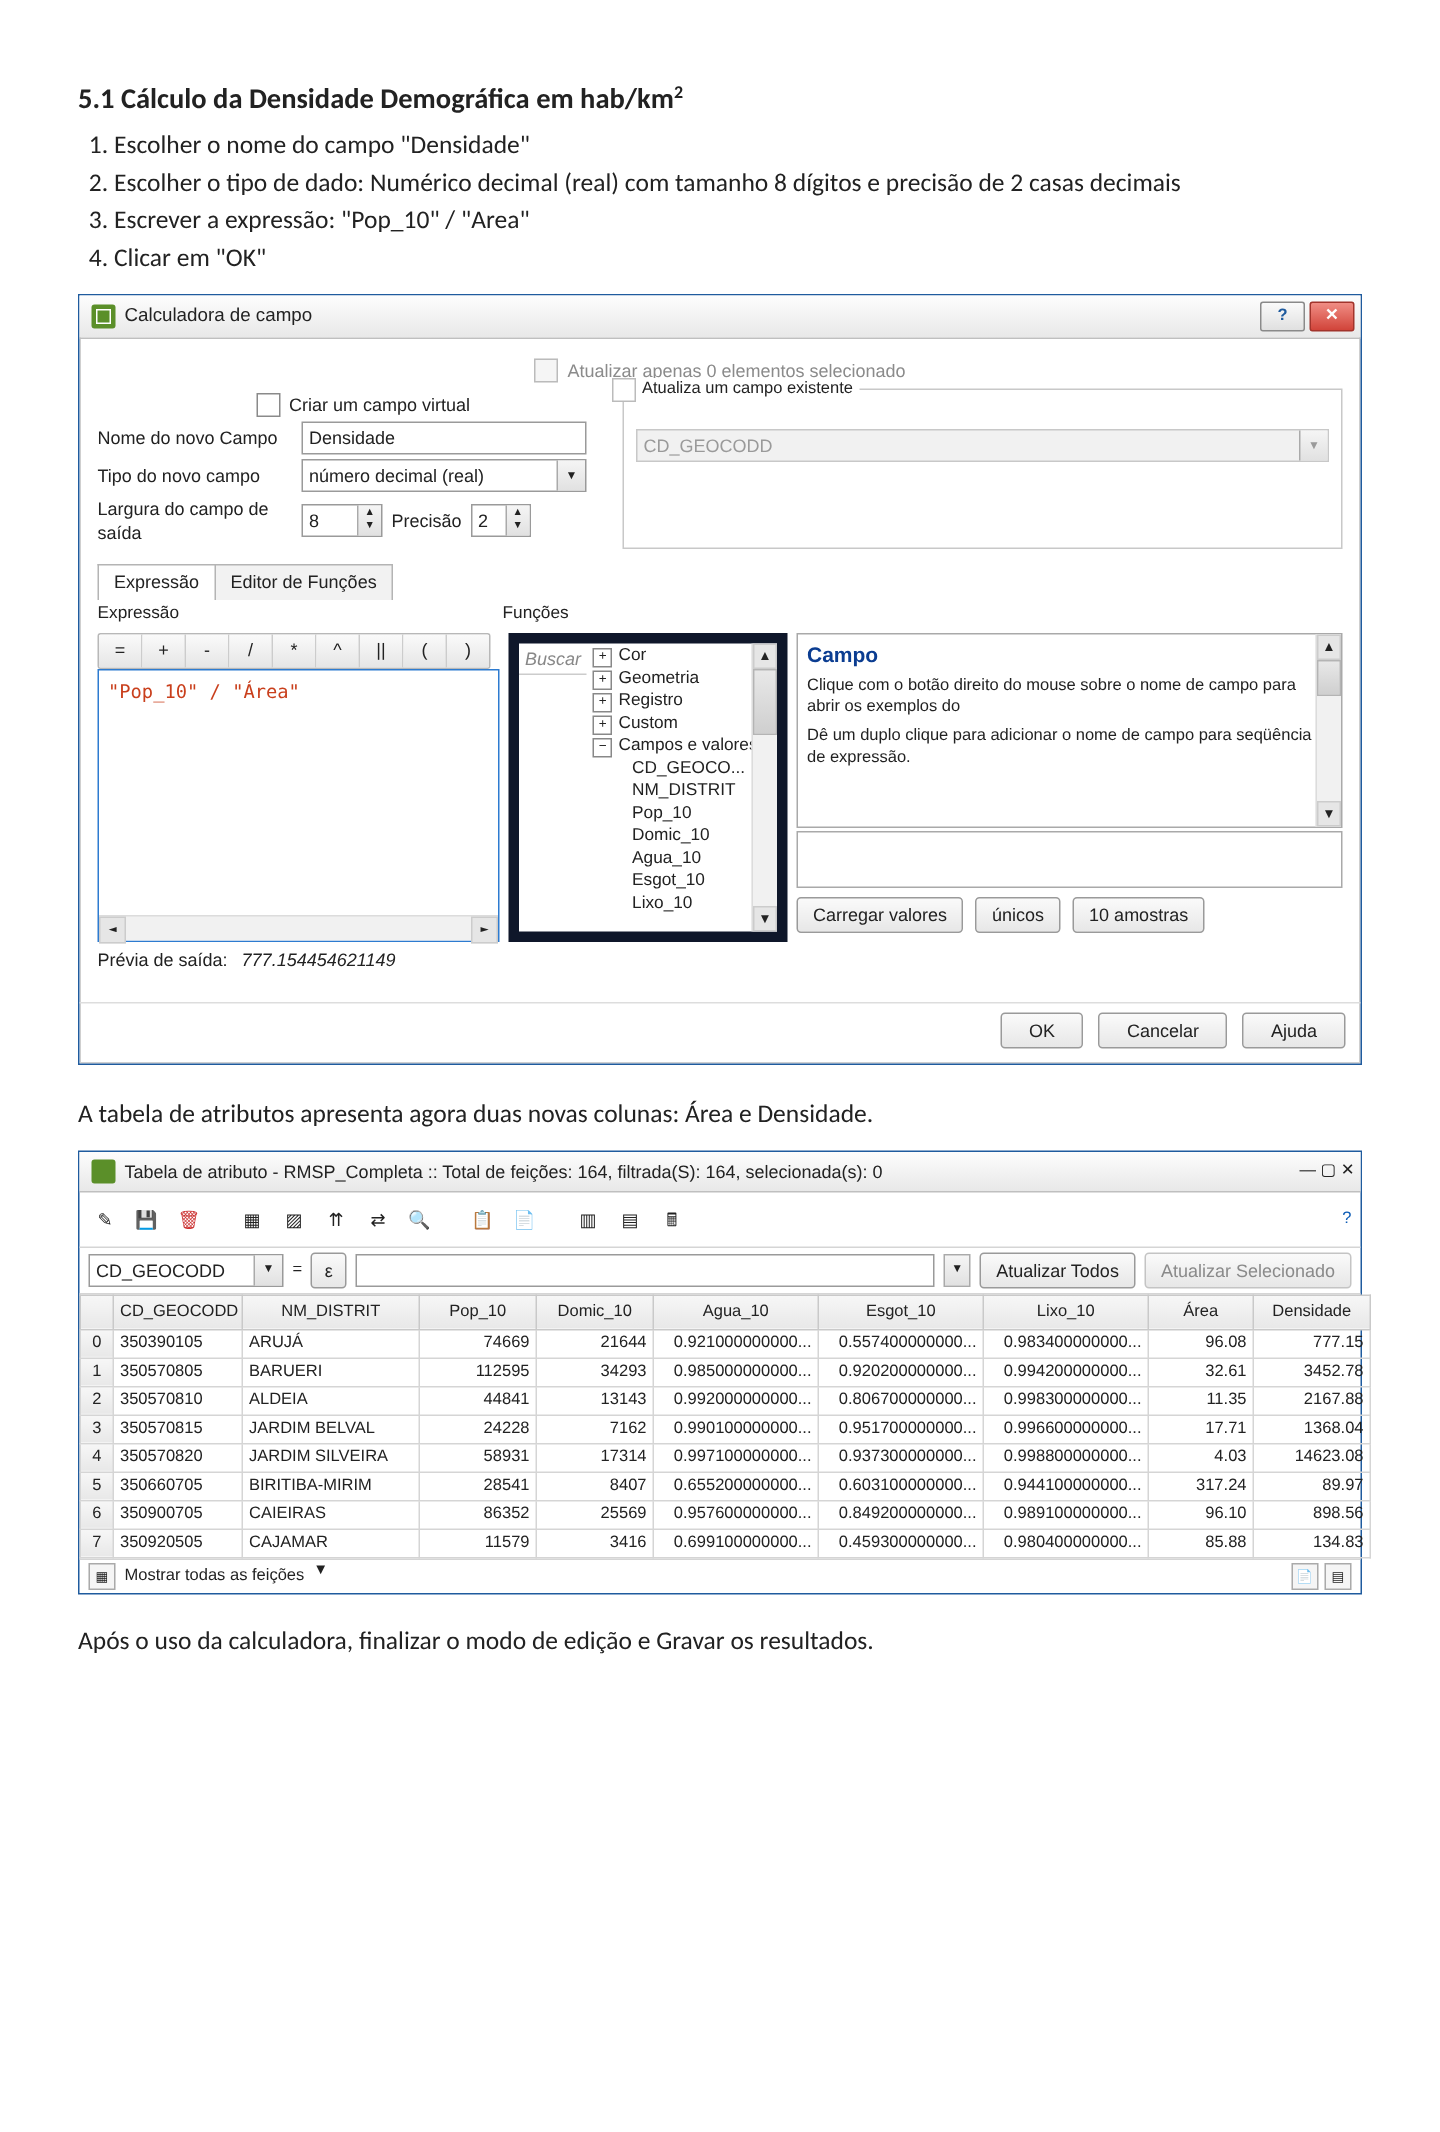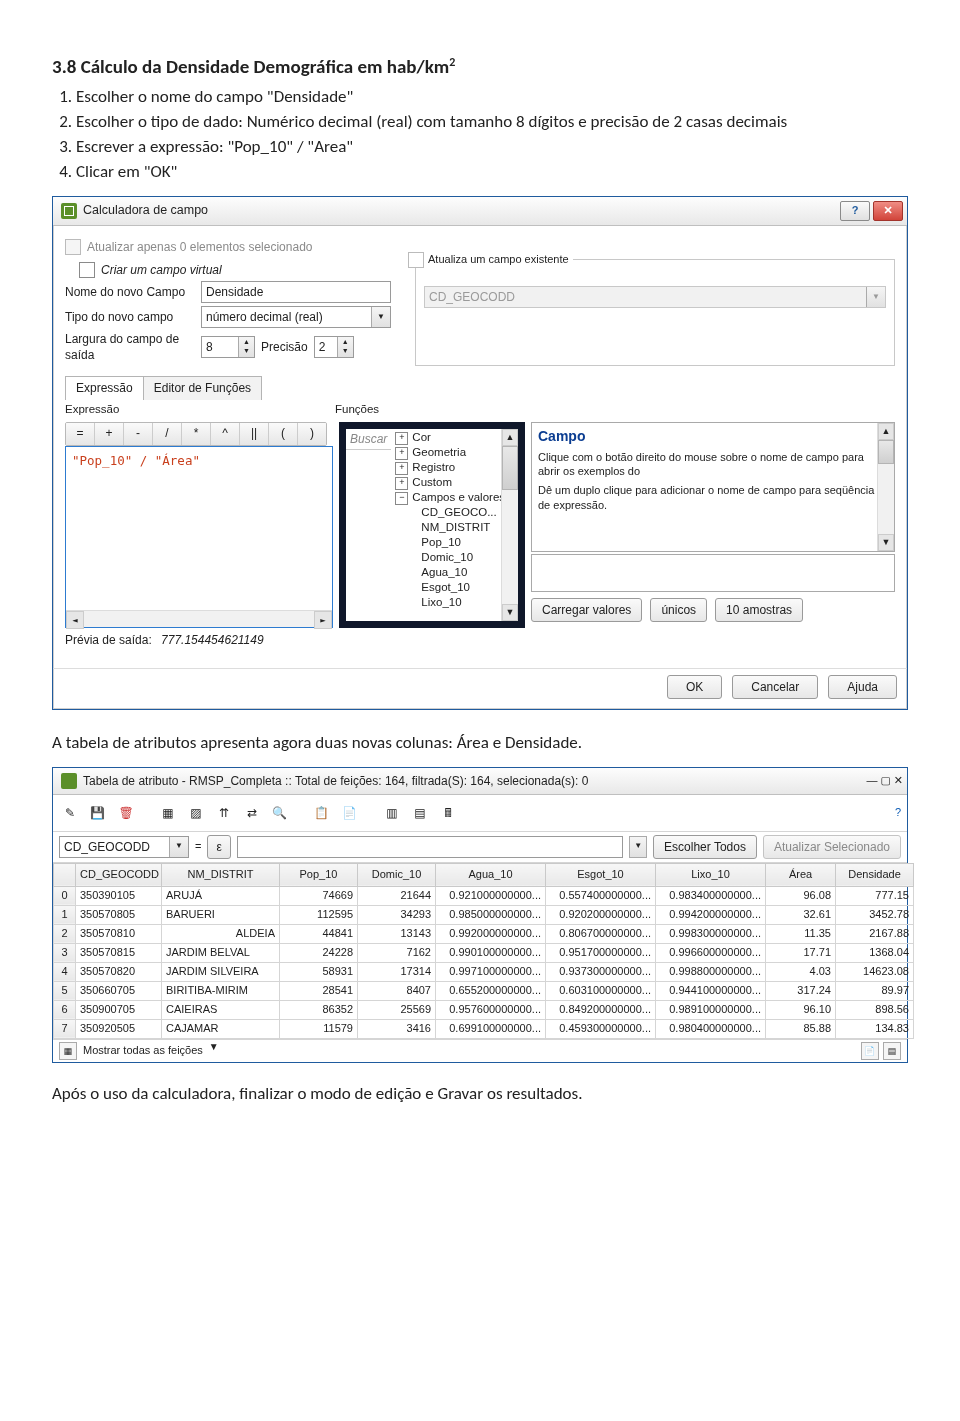--- a/index.html
+++ b/index.html
@@ -14,21 +14,21 @@
   .dialog { border:1px solid #1f5b9e; background:#fff; margin:4px 0 22px 0; box-shadow:0 0 0 1px #cfcfcf inset; font-family:"Segoe UI",Tahoma,sans-serif; font-size:12px; color:#222; }
   .titlebar { background:linear-gradient(#fdfdfd,#e8e8e8); height:28px; display:flex; align-items:center; padding:0 4px 0 8px; border-bottom:1px solid #bfbfbf; }
   .titlebar .ticon { width:16px; height:16px; background:#5b8f29; margin-right:6px; border-radius:2px; position:relative; }
   .titlebar .ticon:before{content:"";position:absolute;left:3px;top:3px;width:10px;height:10px;border:1px solid #fff;box-sizing:border-box;}
   .titlebar .ttitle { flex:1; font-size:12.5px; }
   .titlebar .winbtns { display:flex; gap:3px; }
   .titlebar .winbtn { width:28px; height:18px; border:1px solid #8a8a8a; border-radius:2px; background:linear-gradient(#fafafa,#e0e0e0); font-size:11px; display:flex; align-items:center; justify-content:center; color:#333; }
   .titlebar .winbtn.close { background:linear-gradient(#f08d84,#d1443a); border-color:#a2342c;color:#fff;font-weight:700;}
   .titlebar .winbtn.help { font-weight:700; color:#1f5b9e; }
   .dlg-body { padding:10px 12px; }
-  .dlg-row { display:flex; align-items:center; margin:3px 0; gap:6px; }
+  .dlg-row { display:flex; align-items:center; margin:3px 0; gap:6px;justify-content:center; }
   .cb { width:14px; height:14px; border:1px solid #8a8a8a; background:#fff; display:inline-block; position:relative; }
   .cb.disabled { border-color:#bbb; background:#f5f5f5; }
   .cb.checked:before { content:"✕"; position:absolute; left:0; top:-3px; font-size:14px; font-weight:700;}
   .graytext { color:#8b8b8b; }
   .dlg-cols { display:flex; gap:10px; margin-top:4px; }
   .dlg-left { width:340px; }
   .dlg-right { flex:1; border:1px solid #c8c8c8; position:relative; padding:10px 8px 8px 8px; }
   .grp-label { position:absolute; top:-8px; left:8px; background:#fff; padding:0 4px; font-size:11px; }
   .frow { display:flex; align-items:center; margin:3px 0; gap:6px; }
   .flabel { width:130px; }
@@ -104,21 +104,21 @@
   .status .right{margin-left:auto;display:flex;gap:4px;}
   .closing-text { font-size:17px; margin-top:20px; }
   .dq{color:#c93f1c;}
 </style>
 </head>
 <body>
 
 <div class="page">
 
   <div class="section-title">
-    <span>3.8 Cálculo da Densidade Demográfica em hab/km</span><sup>2</sup>
+    <span>5.1 Cálculo da Densidade Demográfica em hab/km</span><sup>2</sup>
   </div>
 
   <ol class="steps" id="steps">
       <li>Escolher o nome do campo "Densidade"</li>
       <li>Escolher o tipo de dado: Numérico decimal (real) com tamanho 8 dígitos e precisão de 2 casas decimais</li>
       <li>Escrever a expressão: "Pop_10" / "Area"</li>
       <li>Clicar em "OK"</li>
     </ol>
 
   <div class="dialog">
@@ -131,21 +131,21 @@
       </div>
     </div>
     <div class="dlg-body">
       <div class="dlg-row">
         <span class="cb disabled"></span>
         <span class="graytext">Atualizar apenas 0 elementos selecionado</span>
       </div>
 
       <div class="dlg-cols">
         <div class="dlg-left">
-          <div class="dlg-row" style="margin-left:14px;font-style:italic;">
+          <div class="dlg-row" style="margin-left:14px;">
             <span class="cb"></span>
             <span>Criar um campo virtual</span>
           </div>
           <div class="frow">
             <span class="flabel">Nome do novo Campo</span>
             <span class="input w180">Densidade</span>
           </div>
           <div class="frow">
             <span class="flabel">Tipo do novo campo</span>
             <span class="input w180 combo">
@@ -330,21 +330,21 @@
     </div>
     <div class="filterrow">
       <span class="input combo sel">
           <span>CD_GEOCODD</span>
           <span class="caret">▼</span>
         </span>
       <span>=</span>
       <span class="btn" style="padding:0 8px;">ε</span>
       <span class="input fexpr"></span>
       <span class="caret" style="width:16px;height:20px;border:1px solid #aaa;font-size:8px;display:flex;align-items:center;justify-content:center;background:linear-gradient(#f5f5f5,#e1e1e1);">▼</span>
-      <span class="btn">Escolher Todos</span>
+      <span class="btn">Atualizar Todos</span>
       <span class="btn gray">Atualizar Selecionado</span>
     </div>
 
     <table class="data">
       <colgroup>
           <col style="width:22px;">
           <col style="width:86px;">
           <col style="width:118px;">
           <col style="width:78px;">
           <col style="width:78px;">
@@ -389,21 +389,21 @@
             <td class="num">34293</td>
             <td class="num">0.985000000000...</td>
             <td class="num">0.920200000000...</td>
             <td class="num">0.994200000000...</td>
             <td class="num">32.61</td>
             <td class="num">3452.78</td>
           </tr>
           <tr>
             <td style="background: linear-gradient(rgb(247, 247, 247), rgb(232, 232, 232)); text-align: center;">2</td>
             <td style="text-align: left;">350570810</td>
-            <td style="text-align: right;">ALDEIA</td>
+            <td style="text-align: left;">ALDEIA</td>
             <td class="num">44841</td>
             <td class="num">13143</td>
             <td class="num">0.992000000000...</td>
             <td class="num">0.806700000000...</td>
             <td class="num">0.998300000000...</td>
             <td class="num">11.35</td>
             <td class="num">2167.88</td>
           </tr>
           <tr>
             <td style="background: linear-gradient(rgb(247, 247, 247), rgb(232, 232, 232)); text-align: center;">3</td>

